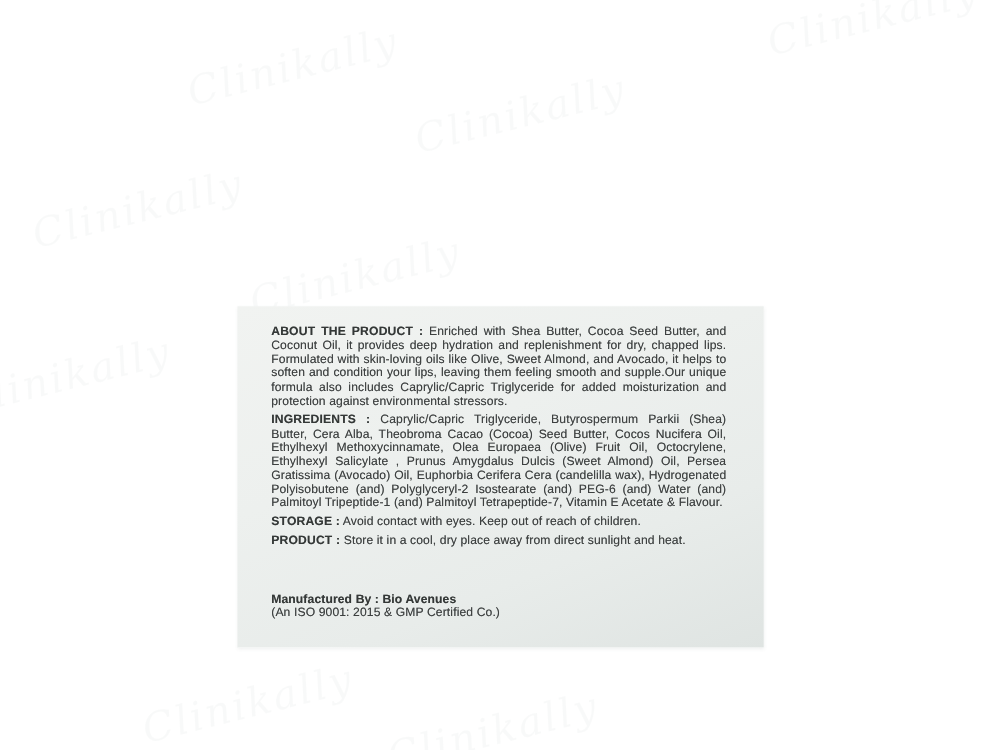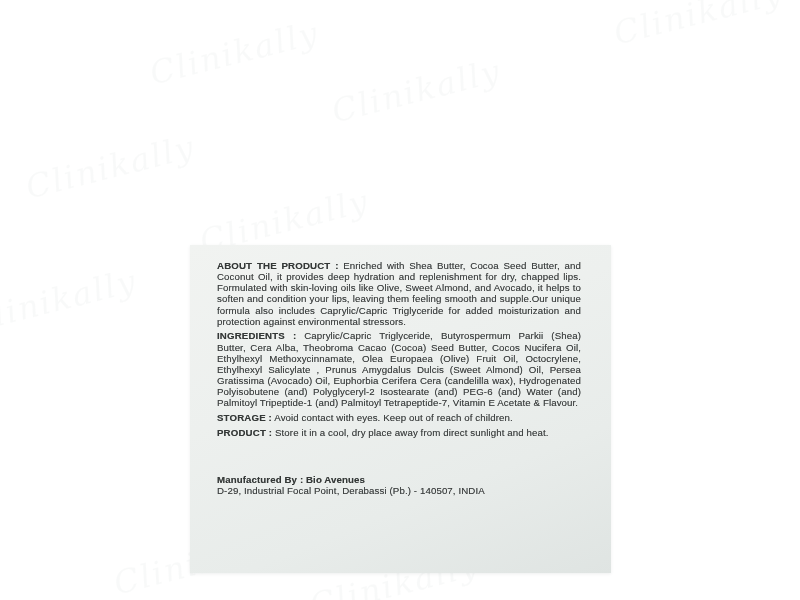--- a/index.html
+++ b/index.html
@@ -33,21 +33,21 @@
   .wm3 { left: 24px;  top: 148px; }
   .wm4 { left: 198px; top: 202px; }
   .wm5 { left: -34px; top: 282px; }
   .wm6 { left: 112px; top: 544px; }
   .wm7 { left: 308px; top: 566px; }
   .wm8 { left: 612px; top: -6px; }
   
   .panel {
     position: absolute;
     left: 190px; top: 245px;
-    width: 421px; height: 328px;
+    width: 421px; height: 273px;
     background: linear-gradient(158deg, #f1f3f1 0%, #edf0ee 38%, #e8ecea 70%, #dfe4e2 100%);
     box-shadow: 0 1px 3px rgba(90,100,95,0.10);
   }
   .panel-inner {
     position: absolute;
     left: 27px; right: 30px; top: 15px; bottom: 8px;
     color: #3d4040;
     font-size: 9.7px;
     line-height: 11.15px;
     letter-spacing: 0.1px;
@@ -92,18 +92,18 @@
 
       <p class="section"><b>INGREDIENTS :</b> <span>Caprylic/Capric Triglyceride, Butyrospermum Parkii (Shea) Butter, Cera Alba, Theobroma Cacao (Cocoa) Seed Butter, Cocos Nucifera Oil, Ethylhexyl Methoxycinnamate, Olea Europaea (Olive) Fruit Oil, Octocrylene, Ethylhexyl Salicylate , Prunus Amygdalus Dulcis (Sweet Almond) Oil, Persea Gratissima (Avocado) Oil, Euphorbia Cerifera Cera (candelilla wax), Hydrogenated Polyisobutene (and) Polyglyceryl-2 Isostearate (and) PEG-6 (and) Water (and) Palmitoyl Tripeptide-1 (and) Palmitoyl Tetrapeptide-7, Vitamin E Acetate &amp; Flavour.</span></p>
 
 
       <p class="section"><b>STORAGE :</b> <span>Avoid contact with eyes. Keep out of reach of children.</span></p>
 
       <p class="section"><b>PRODUCT :</b> <span>Store it in a cool, dry place away from direct sunlight and heat.</span></p>
 
       <div class="mfr">
         <span class="mfr-label">Manufactured By : Bio Avenues</span>
-        <span class="mfr-line">D-29, Industrial Focal Point, Derabassi (Pb.) - 140507, INDIA</span>
+        <span class="mfr-line">(An ISO 9001: 2015 &amp; GMP Certified Co.)</span>
       </div>
 
     </div>
   </div>
 </div>
 
 </body></html>

